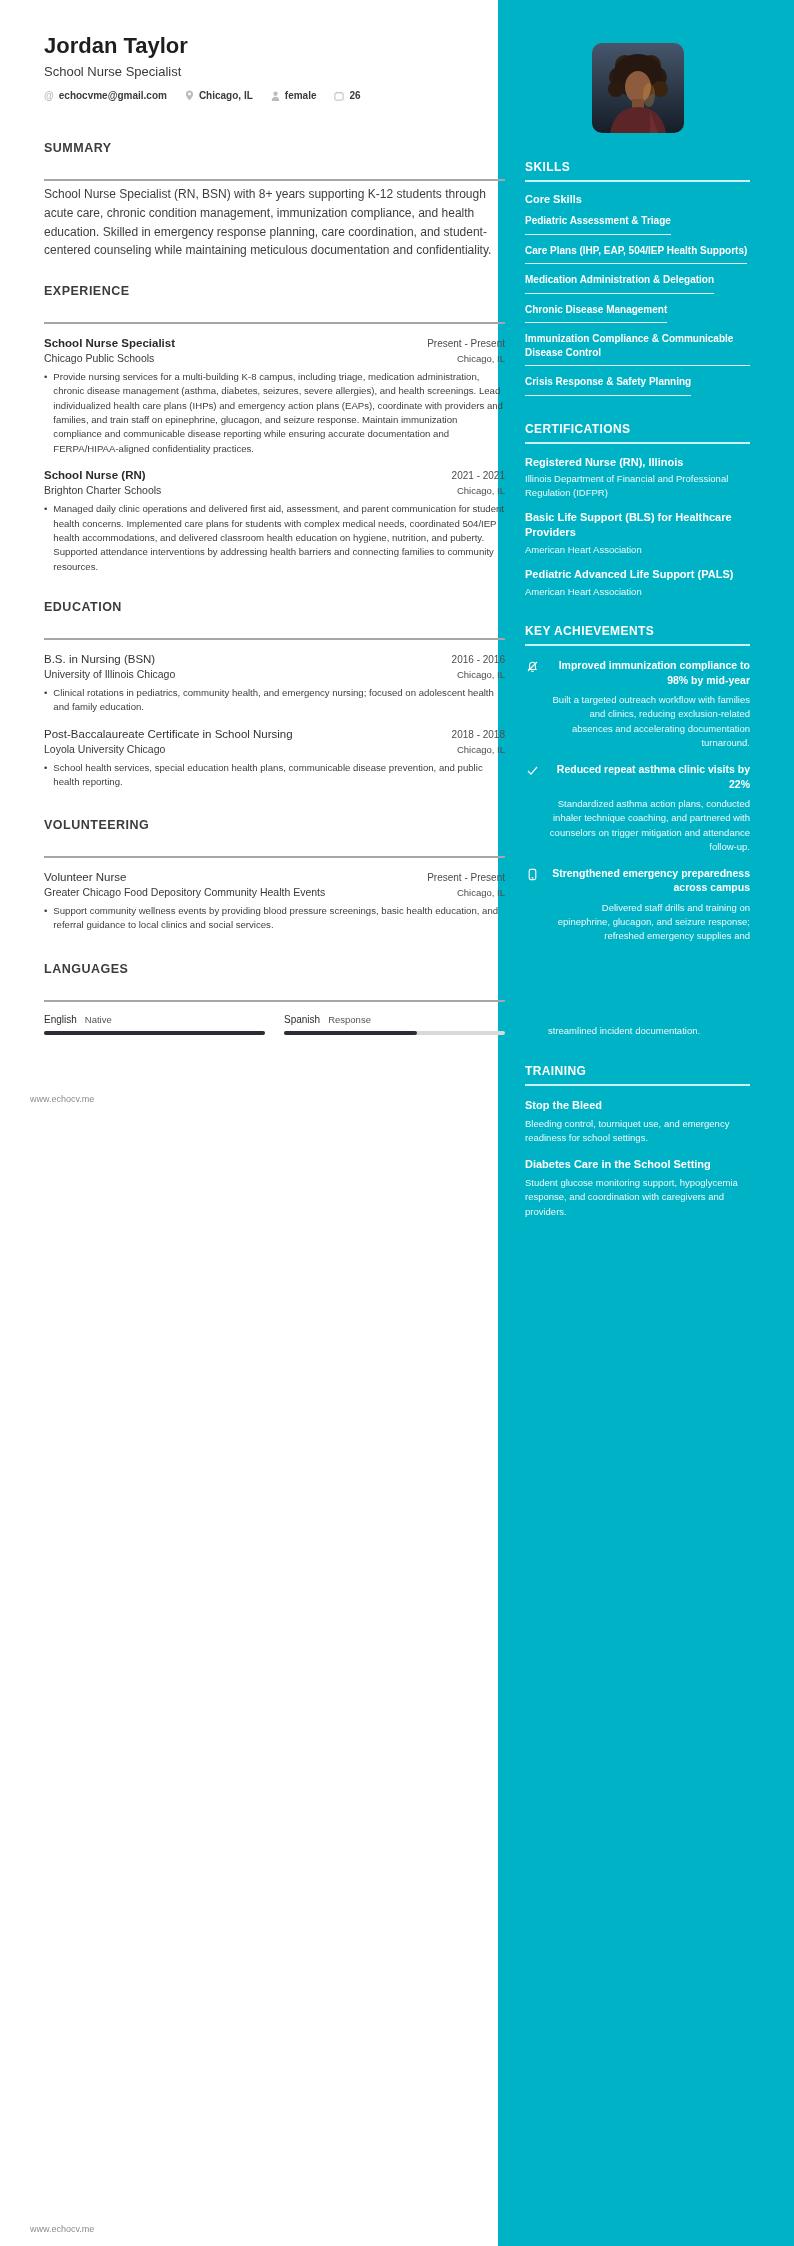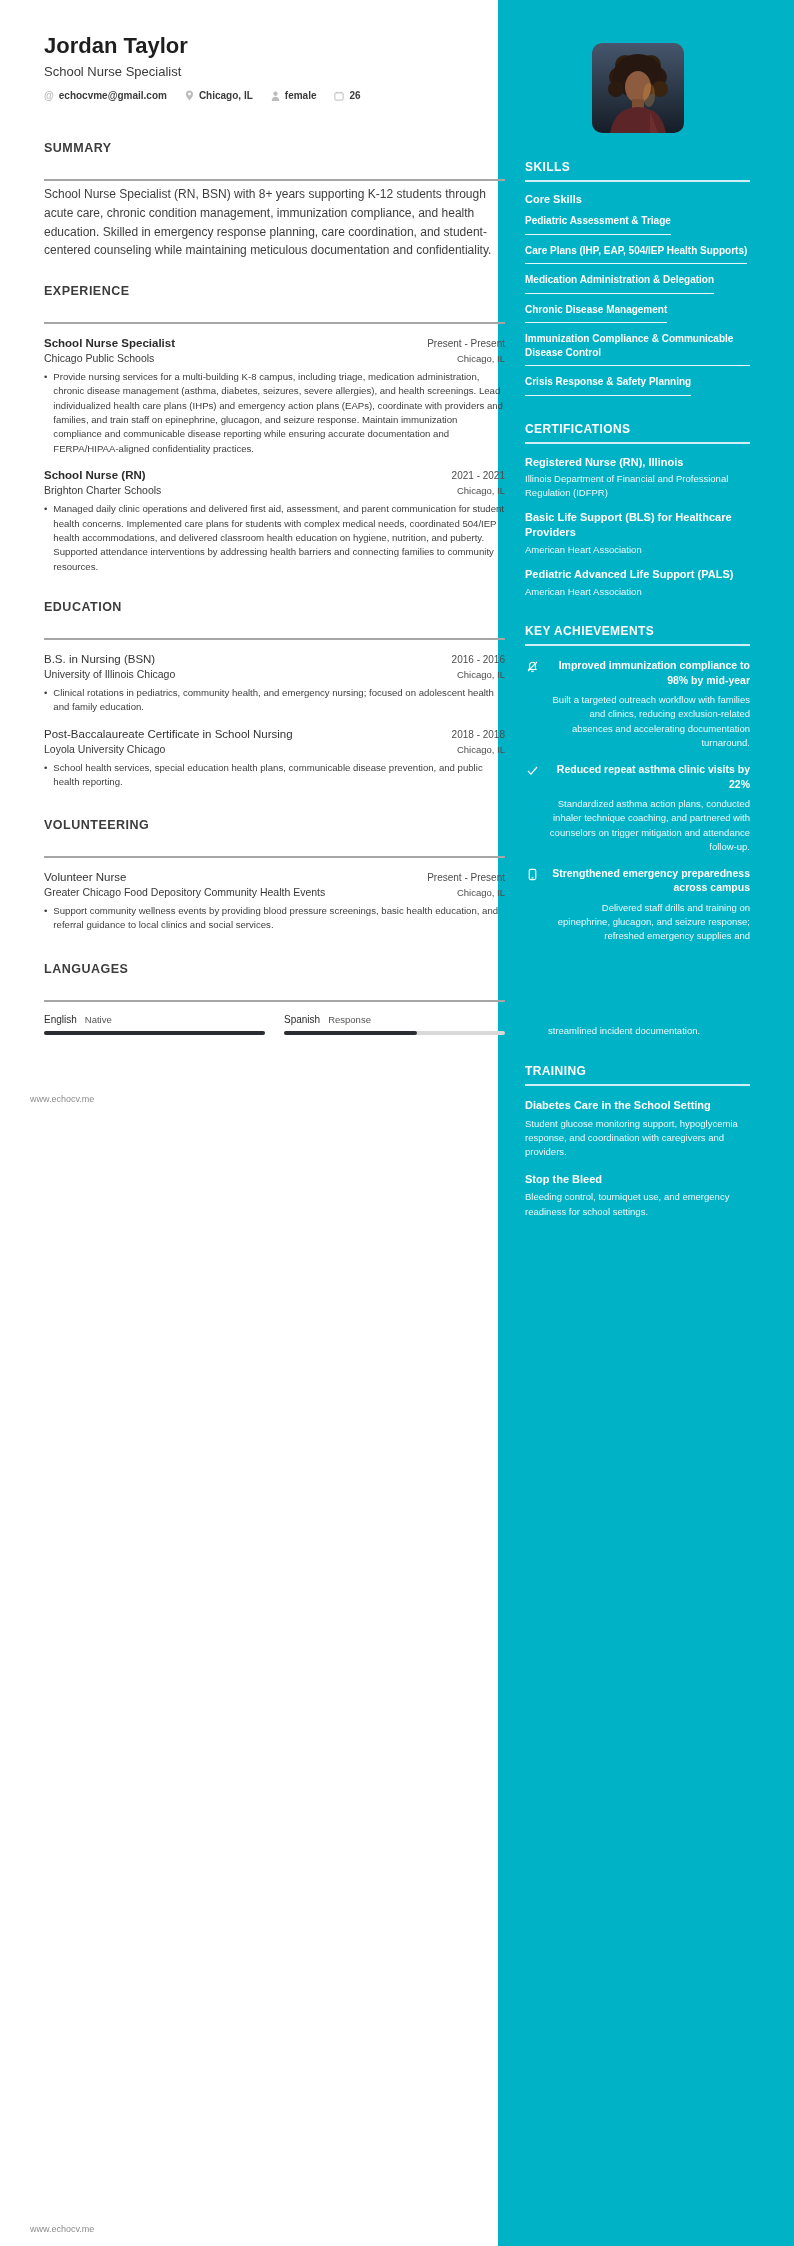--- a/index.html
+++ b/index.html
@@ -178,26 +178,26 @@
         </div>
       </div>
 
       <div class="page-break-spacer"></div>
       <div class="achv-cont">streamlined incident documentation.</div>
     </section>
 
     <section class="sb-section">
       <h3 class="sb-h3">TRAINING</h3>
       <div>
+        <div class="training-title">Stop the Bleed</div>
+        <div class="training-desc">Bleeding control, tourniquet use, and emergency readiness for school settings.</div>
+      </div>
+      <div>
         <div class="training-title">Diabetes Care in the School Setting</div>
         <div class="training-desc">Student glucose monitoring support, hypoglycemia response, and coordination with caregivers and providers.</div>
-      </div>
-      <div>
-        <div class="training-title">Stop the Bleed</div>
-        <div class="training-desc">Bleeding control, tourniquet use, and emergency readiness for school settings.</div>
       </div>
     </section>
   </aside>
 
   <main class="content">
 
     <header>
       <div class="name">Jordan Taylor</div>
       <div class="headline">School Nurse Specialist</div>
       <div class="contacts">

